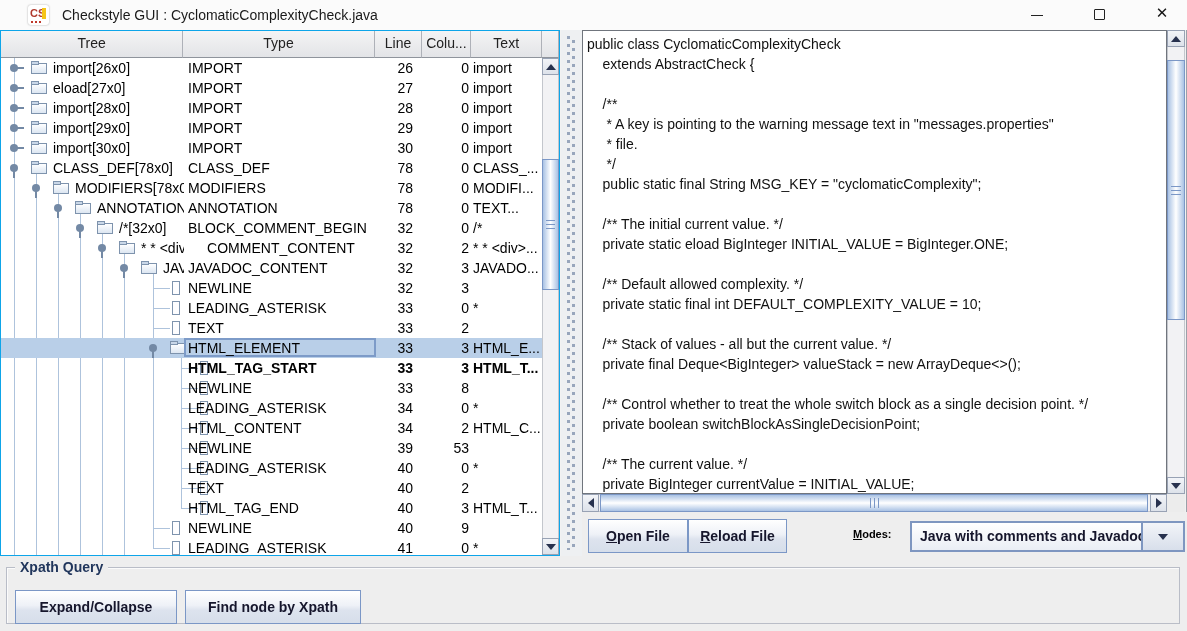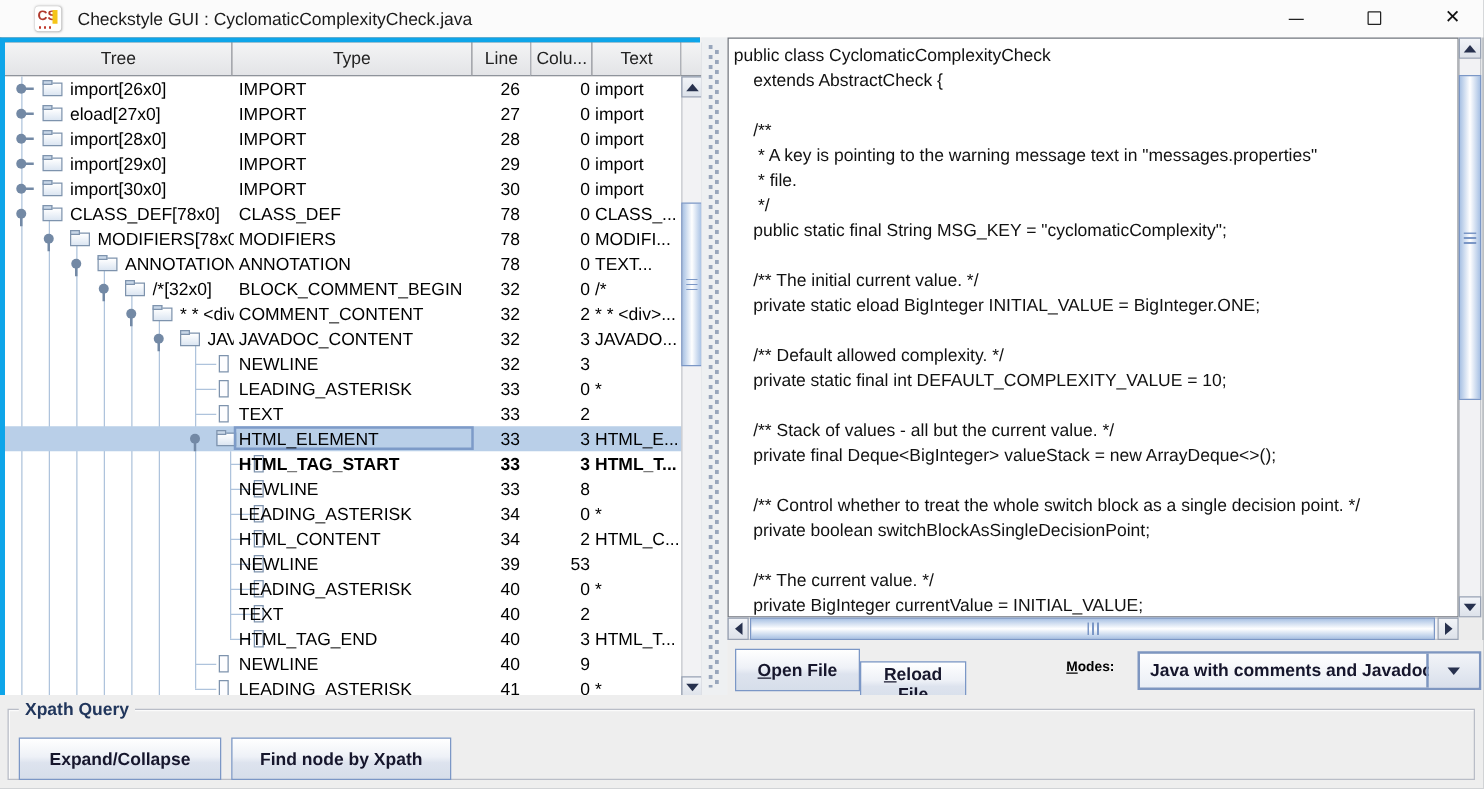--- a/index.html
+++ b/index.html
@@ -14,22 +14,22 @@
   .app-icon .bar{position:absolute;right:3px;top:3px;width:4px;height:11px;background:#f5c518;}
   .app-icon .dots{position:absolute;left:3px;bottom:2px;width:12px;height:2px;
             background:repeating-linear-gradient(90deg,#c0392b 0 2px,transparent 2px 4px);}
   .win-title{position:absolute;left:62px;top:7px;font-size:14px;color:#1a1a1a;white-space:nowrap;}
   .winbtn{position:absolute;top:0;width:46px;height:30px;cursor:default;}
   .winbtn.min{left:1014px;} .winbtn.max{left:1077px;} .winbtn.close{left:1139px;}
   .winbtn .mline{position:absolute;left:17px;top:15px;width:12px;height:0;border-top:1.4px solid #222;}
   .winbtn .sq{position:absolute;left:17px;top:9px;width:11px;height:11px;border:1.4px solid #222;border-radius:1px;}
   .winbtn.close span{position:absolute;left:0;top:4px;width:46px;text-align:center;font-size:15px;color:#111;}
   
-  .left-pane{position:absolute;left:0;top:30px;width:560px;height:526px;background:#737373;
-             border:4px solid #0ea5e9;}
+  .left-pane{position:absolute;left:0;top:30px;width:560px;height:526px;background:#84cc16;
+             border:1px solid #0ea5e9;}
   .tbl-header{position:absolute;left:0;top:0;width:558px;height:27px;display:flex;}
   .hcell{height:27px;background:linear-gradient(180deg,#f4f4f5,#e3e4e7);border-right:1px solid #aeb1b8;
          border-bottom:1px solid #8f949c;font-size:14px;color:#222;text-align:center;line-height:25px;
          overflow:hidden;white-space:nowrap;}
   .tree-body{position:absolute;left:0;top:27px;width:542px;height:497px;background:#fff;overflow:hidden;}
   .guide{position:absolute;width:0;border-left:1px solid #aec3dc;}
   .trow{position:absolute;left:0;width:542px;height:20px;font-size:14px;color:#000;}
   .trow .sel{position:absolute;left:0;top:0;width:542px;height:20px;background:#b9cfe8;}
   .knob{position:absolute;top:6px;width:8px;height:8px;border-radius:50%;background:#7389a5;}
   .knob .stemr{position:absolute;left:7px;top:3px;width:7px;height:0;border-top:2px solid #7389a5;}
@@ -253,21 +253,21 @@
         </div>
         <div class="trow" style="top: 180px;">
           <div class="knob" style="left: 97px;">
             <span class="stemd"></span>
           </div>
           <div class="folder" style="left: 118px;">
             <span class="body"></span>
             <span class="tab"></span>
           </div>
           <div class="tlabel" style="left: 140px; width: 43px;">* * &lt;div&gt;...</div>
-          <div class="tcell" style="left: 187px; width: 186px; text-align: left;">COMMENT_CONTENT</div>
+          <div class="tcell" style="left: 187px; width: 186px; text-align: center;">COMMENT_CONTENT</div>
           <div class="tcell" style="left: 375px; width: 37px; text-align: right;">32</div>
           <div class="tcell" style="left: 423px; width: 45px; text-align: right;">2</div>
           <div class="tcell" style="left: 472px; width: 70px; text-align: left;">* * &lt;div&gt;...</div>
         </div>
         <div class="trow" style="top: 200px;">
           <div class="knob" style="left: 119px;">
             <span class="stemd"></span>
           </div>
           <div class="folder" style="left: 140px;">
             <span class="body"></span>
@@ -469,21 +469,21 @@
         <span class="grip-h" style="left:269px;"></span>
       </div>
     <div class="sb-btn" style="left:1150px;top:494px;width:17px;height:18px;">
         <span class="tri-rt"></span>
       </div>
     <div class="sb-track" style="left:1167px;top:494px;width:18px;height:18px;border:none;background:#ececec;"></div>
   </div>
 
   <div class="btn-row">
     <button class="mbtn" id="open-file-btn" style="left:6px;top:7px;width:100px;"><u>O</u>pen File</button>
-    <button class="mbtn" id="reload-file-btn" style="left:106px;top:17px;width:85px;"><u>R</u>eload File</button>
+    <button class="mbtn" id="reload-file-btn" style="left:106px;top:7px;width:99px;"><u>R</u>eload File</button>
   </div>
   <div class="modes-label" id="modes-label"><u>M</u>odes:</div>
   <div class="combo">
     <span class="val">Java with comments and Javadocs</span>
     <span class="arrow">
         <span class="tri-dn"></span>
       </span>
   </div>
 
   <div class="bottom-panel">

